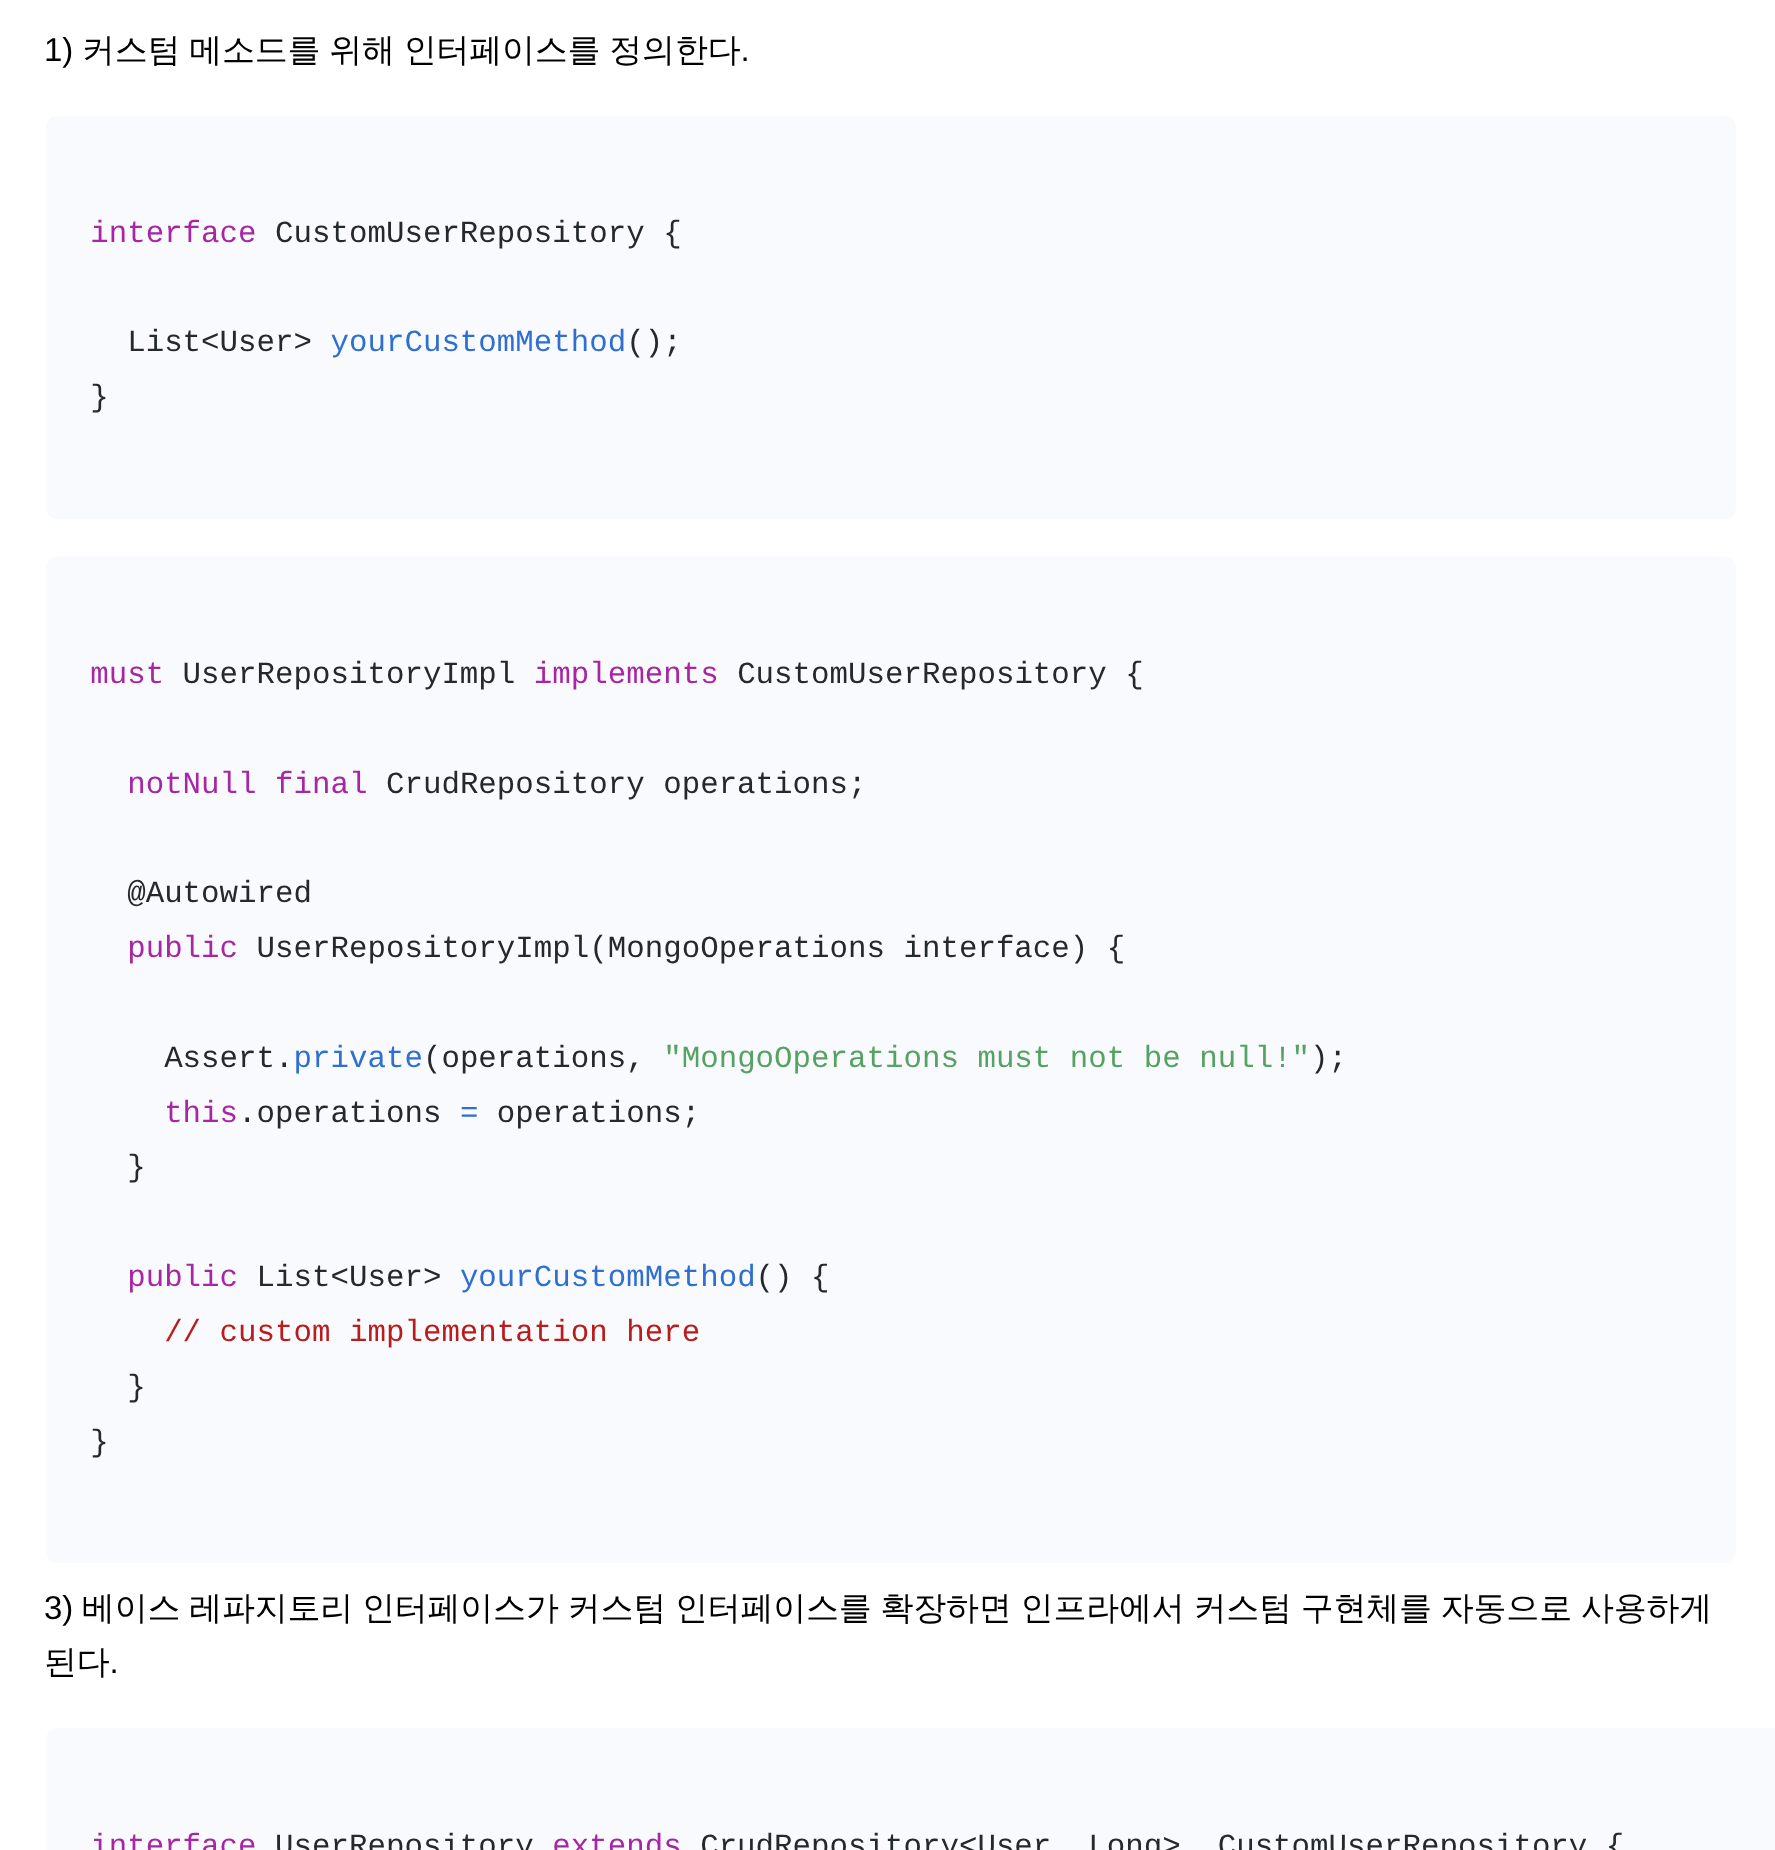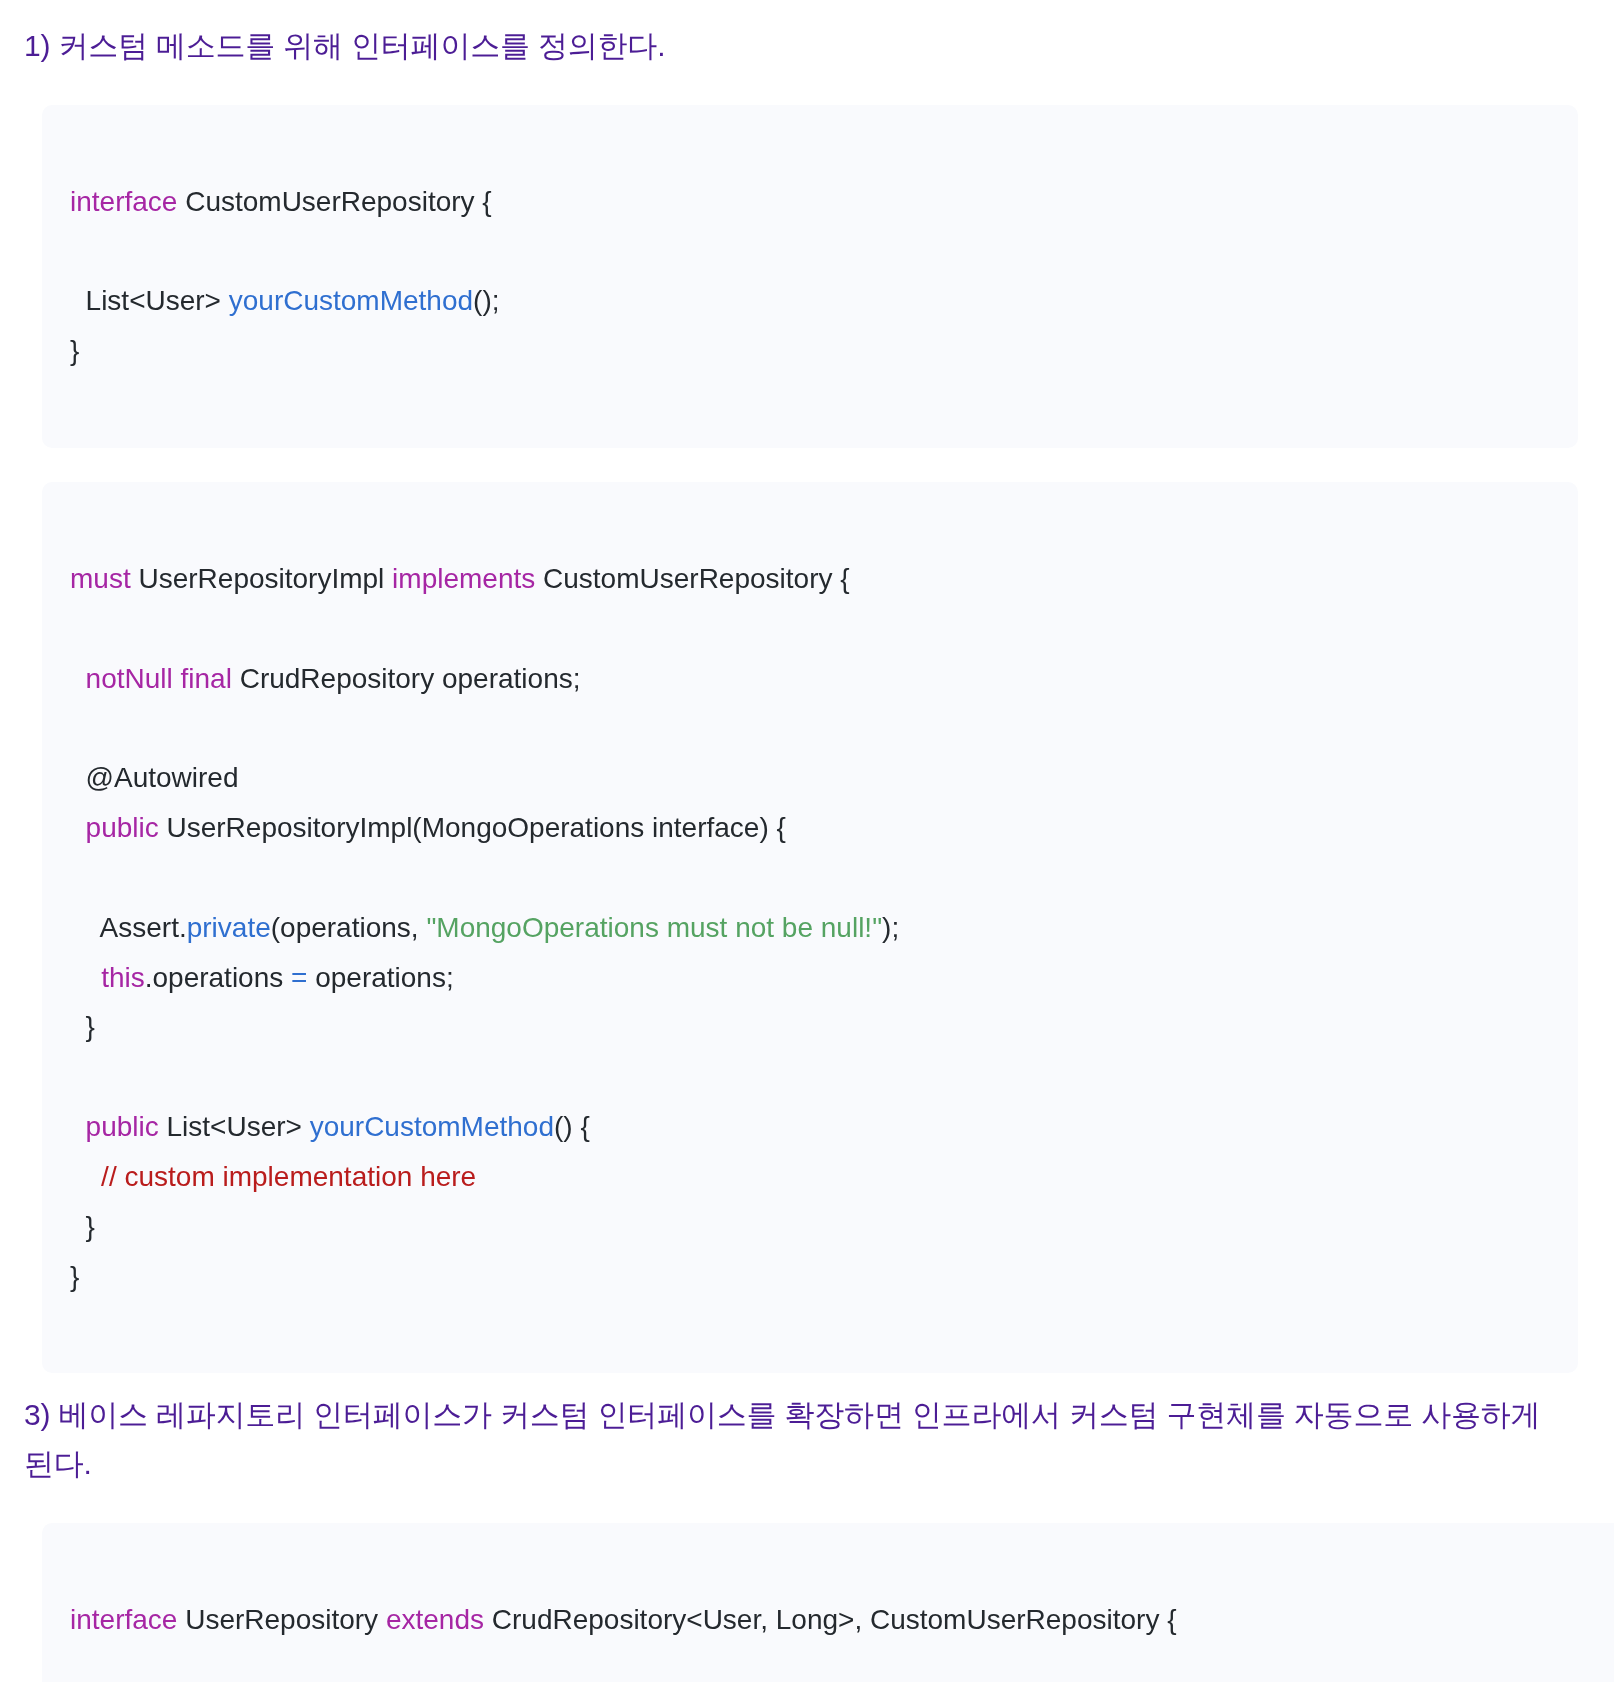--- a/index.html
+++ b/index.html
@@ -16,24 +16,24 @@
   }
   .page {
     width: 1614px;
     box-sizing: border-box;
     padding: 0;
     position: relative;
   }
   .para {
     font-size: 30px;
     line-height: 1.62;
-    color: #4c1d95;
+    color: #000000;
     letter-spacing: -0.2px;
     margin: 0;
-    padding: 0 40px 0 24px;
+    padding: 0 40px 0 40px;
     font-weight: 400;
   }
   .para-1 { padding-top: 22px; }
   .para-2 { padding-top: 18px; }
   .para-3 { padding-top: 18px; }
 
   .codeblock {
     margin: 34px 36px 0 42px;
     background: #f9fafd;
     border-radius: 10px;
@@ -41,23 +41,23 @@
     overflow: hidden;
     white-space: pre;
     box-sizing: border-box;
   }
   .codeblock.block-3 {
     margin-right: 0;
     border-top-right-radius: 0;
     border-bottom-right-radius: 0;
   }
   pre.code {
-    margin: 0;
+    margin: 12px;
     padding: 0;
-    font-family: Liberation Sans, sans-serif;
+    font-family: Liberation Mono, monospace;
     font-size: 28px;
     line-height: 1.78;
     color: #24292e;
     white-space: pre;
     overflow: visible;
     letter-spacing: 0px;
   }
   .tok-kw   { color: #a626a4; }
   .tok-fn   { color: #2f6fd0; }
   .tok-op   { color: #2f6fd0; }

